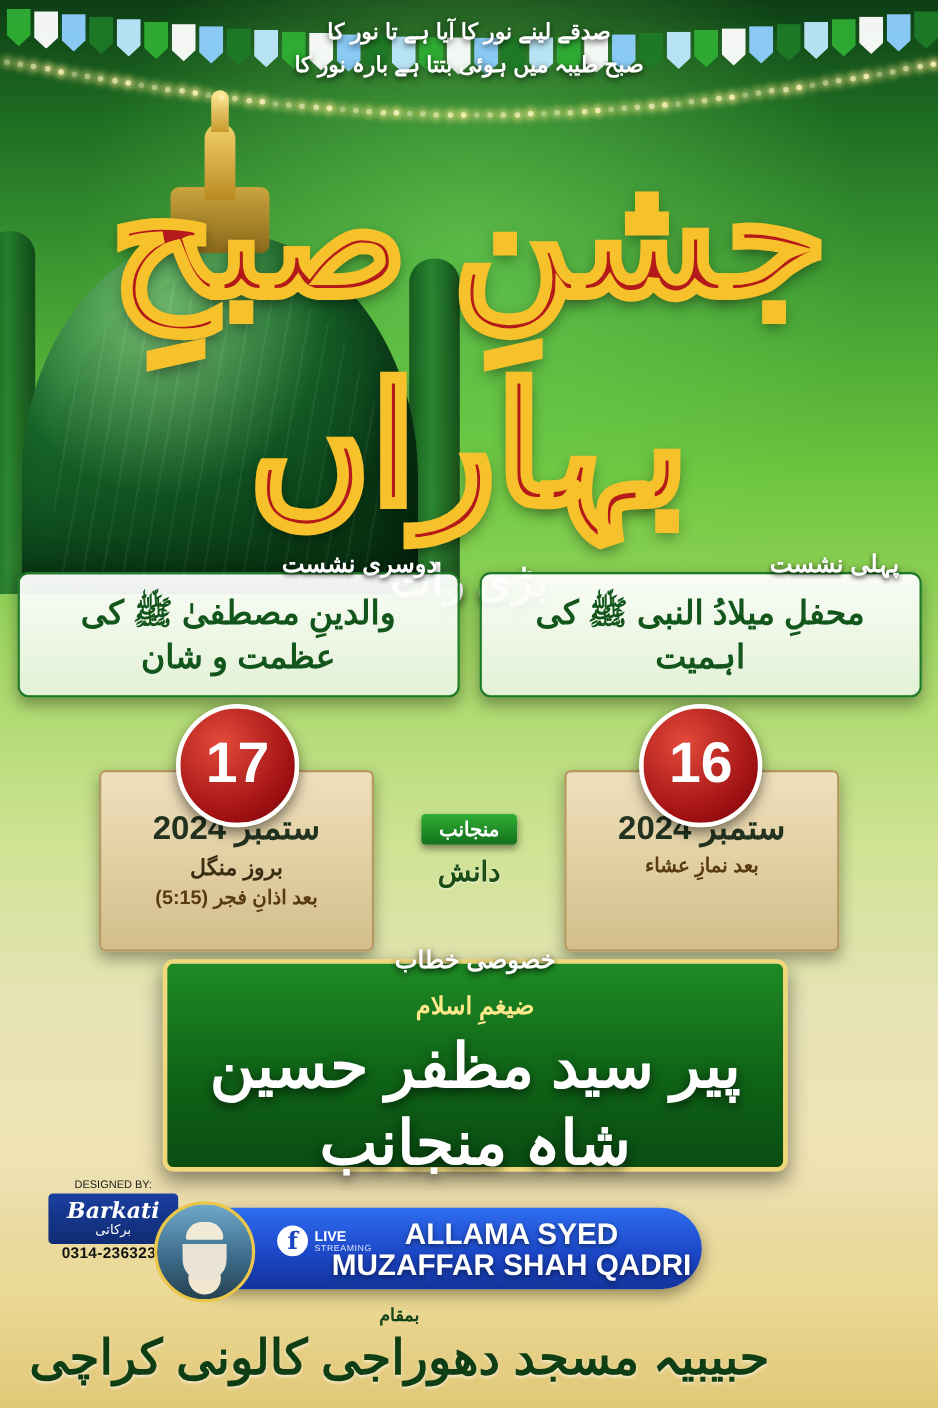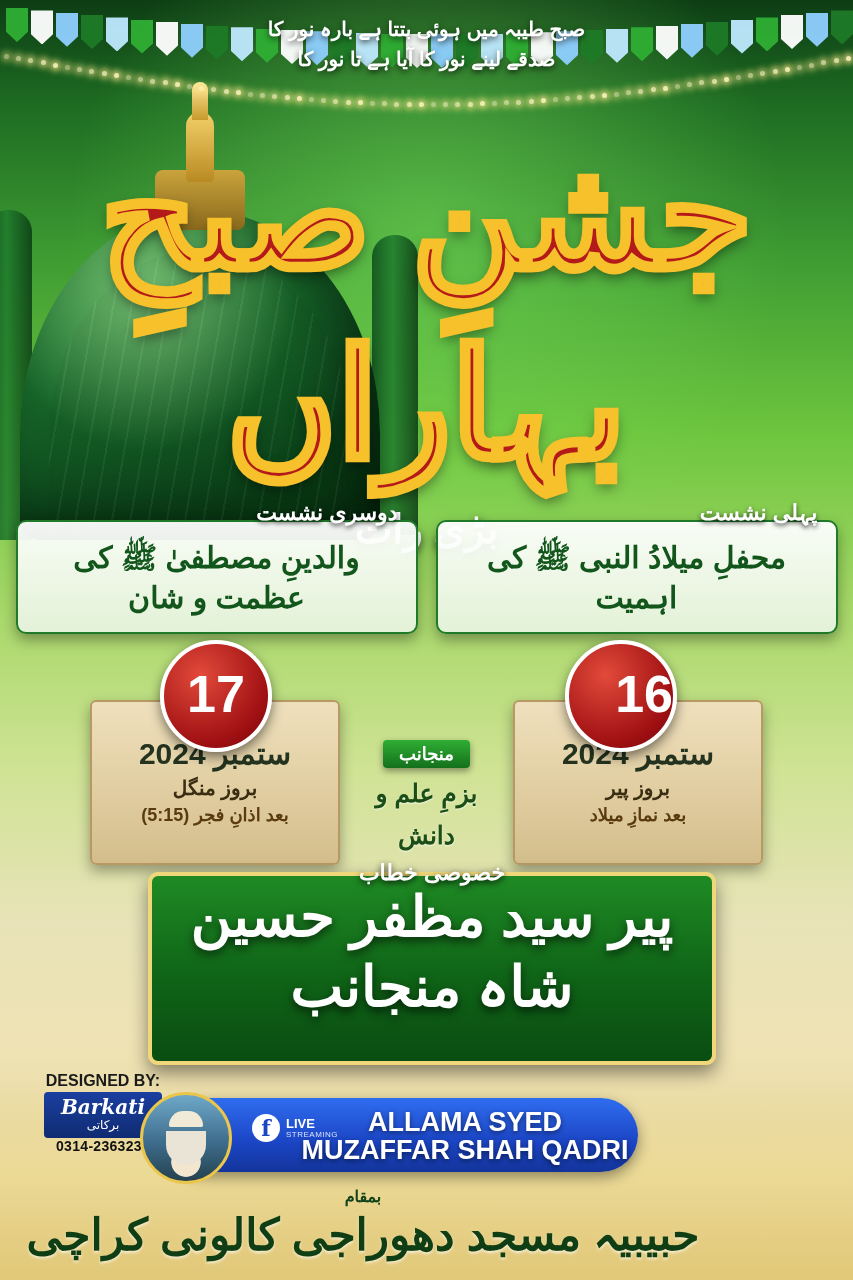--- a/index.html
+++ b/index.html
@@ -257,21 +257,21 @@
     border-radius: 50%;
     background: radial-gradient(circle at 35% 30%, #e24a3a, #9e0f12 70%, #6d080c 100%);
     border: 4px solid #ffffff;
     box-shadow: 0 5px 12px rgba(0,0,0,0.5);
     color: #ffffff;
     font-size: 52px;
     font-weight: bold;
     line-height: 100px;
     text-align: center;
   }
-  .date-badge.right { right: 176px; text-align: right; }
+  .date-badge.right { right: 160px; }
   .date-badge.left  { left: 160px; }
 
   .center-ribbon {
     position: absolute;
     top: 72px;
     left: 50%;
     transform: translateX(-50%);
     width: 190px;
     text-align: center;
     direction: rtl;
@@ -339,22 +339,22 @@
   
   .designer {
     position: absolute;
     left: 44px;
     top: 1072px;
     width: 118px;
     text-align: center;
     z-index: 9;
   }
   .designer-label {
-    font-size: 16px;
-    font-weight: bold;
+    font-size: 10px;
+    font-weight: normal;
     color: #1a1a1a;
   }
   .designer-logo {
     margin-top: 2px;
     background: linear-gradient(180deg, #1b3fa0, #0f2b72);
     border-radius: 4px;
     padding: 4px 0 6px;
     color: #fff;
   }
   .designer-logo .brand {
@@ -614,22 +614,22 @@
       <div class="light" style="left: 772.6px; top: 68.8328px; opacity: 0.82;"></div>
       <div class="light" style="left: 784.8px; top: 66.7698px; opacity: 0.91;"></div>
       <div class="light" style="left: 797px; top: 64.681px; opacity: 0.55;"></div>
       <div class="light" style="left: 809.2px; top: 62.5707px; opacity: 0.64;"></div>
       <div class="light" style="left: 821.4px; top: 60.4432px; opacity: 0.73;"></div>
       <div class="light" style="left: 833.6px; top: 58.3027px; opacity: 0.82;"></div>
       <div class="light" style="left: 845.8px; top: 56.1535px; opacity: 0.91;"></div>
     </div>
 
   <div class="couplet">
+    <div>صدقے لینے نور کا آیا ہے تا نور کا</div>
     <div>صبح طیبہ میں ہوئی بتتا ہے بارہ نور کا</div>
-    <div>صدقے لینے نور کا آیا ہے تا نور کا</div>
   </div>
 
   <div class="title-block">
     <div class="title-main">جشنِ صبحِ بہاراں</div>
     <div class="title-sub">بڑی رات</div>
   </div>
 
   <div class="sessions">
     <div class="session">
       <div class="session-tag">پہلی نشست</div>
@@ -641,44 +641,43 @@
     </div>
   </div>
 
   <div class="dates">
 
     <div class="scroll right">
       <div class="scroll-month">
         <span>ستمبر</span>
         <span>2024</span>
       </div>
-      <div class="scroll-day">بروز پیر</div>
-      <div class="scroll-time">بعد نمازِ میلاد</div>
+      <div class="scroll-time">بعد نمازِ عشاء</div>
     </div>
     <div class="date-badge right">16</div>
 
     <div class="scroll left">
       <div class="scroll-month">
         <span>ستمبر</span>
         <span>2024</span>
       </div>
       <div class="scroll-day">بروز منگل</div>
       <div class="scroll-time">بعد اذانِ فجر (5:15)</div>
     </div>
     <div class="date-badge left">17</div>
 
     <div class="center-ribbon">
       <div class="ribbon-top">منجانب</div>
-      <div class="ribbon-line">بزمِ علم و</div>
       <div class="ribbon-line">دانش</div>
     </div>
   </div>
 
   <div class="speaker-panel">
     <div class="speaker-kicker">خصوصی خطاب</div>
+    <div class="speaker-title">ضیغمِ اسلام</div>
     <div class="speaker-name">پیر سید مظفر حسین شاہ منجانب</div>
   </div>
 
   <div class="ground-glow"></div>
 
   <div class="designer">
     <div class="designer-label">DESIGNED BY:</div>
     <div class="designer-logo">
       <div class="brand">Barkati</div>
       <div class="brand-ur">برکاتی</div>

